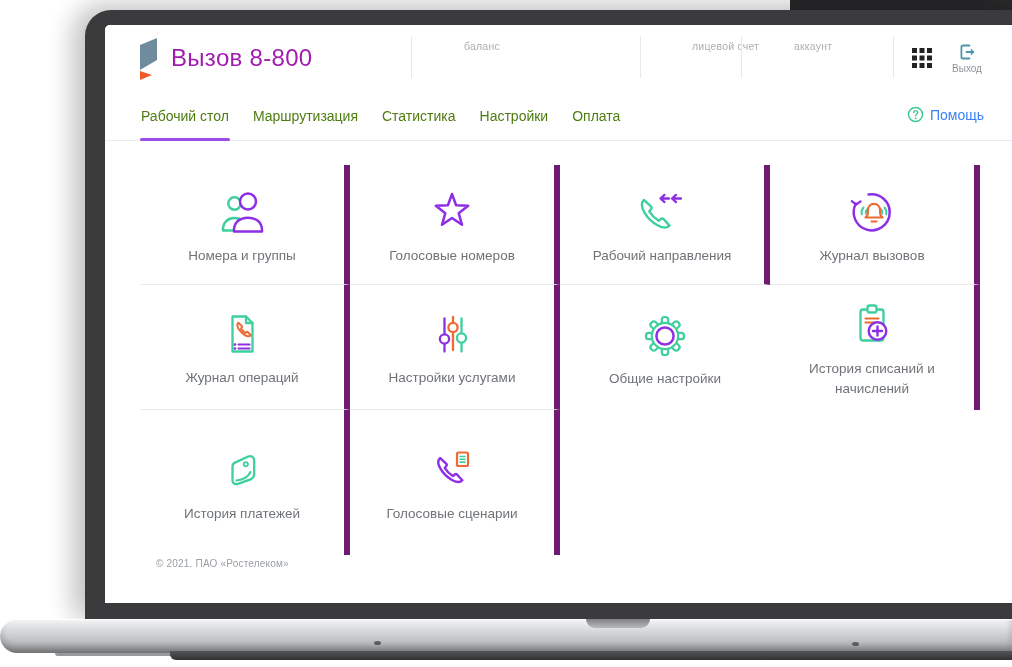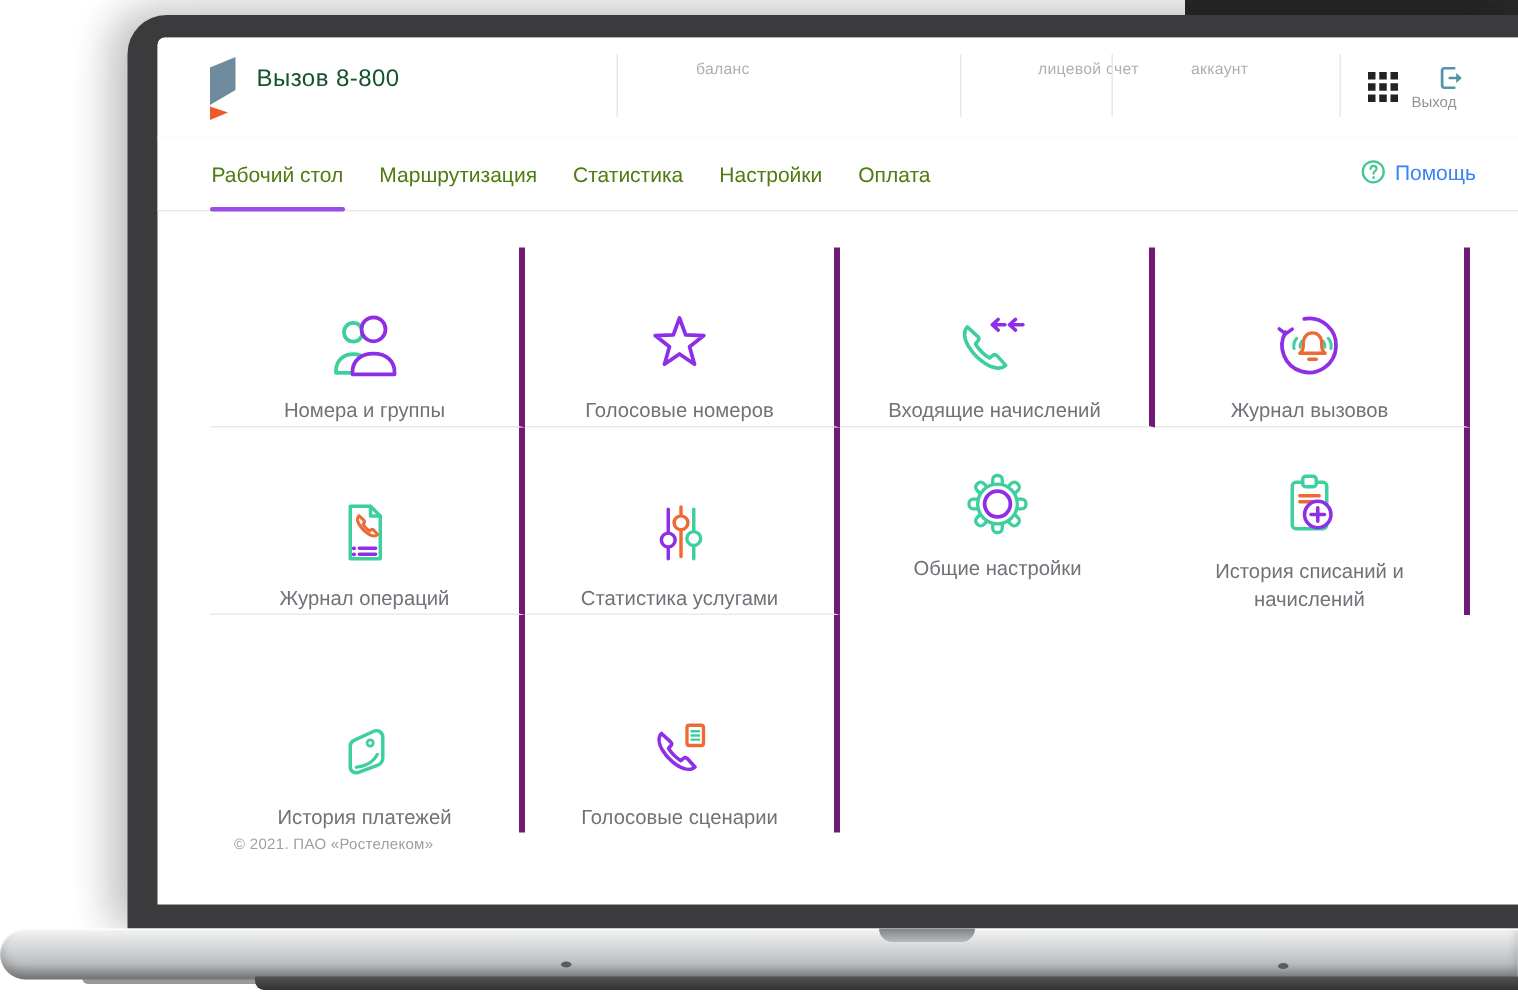--- a/index.html
+++ b/index.html
@@ -19,40 +19,40 @@
                   background:linear-gradient(180deg,#525456,#303234);border-radius:0 0 0 6px;}
   .screw{position:absolute;width:7px;height:4px;border-radius:50%;background:#5a5c5e;}
   .screw.s1{left:374px;top:641px;}
   .screw.s2{left:852px;top:642px;}
   
   .app{position:absolute;left:105px;top:25px;width:907px;height:578px;background:#fff;
        border-radius:5px 0 0 0;overflow:hidden;color:#2c2d31;}
   
   .app-header{position:absolute;top:0;left:0;right:0;height:66px;border-bottom:1px solid #ededee;background:#fff;}
   .logo{position:absolute;left:33px;top:12px;}
-  .app-title{position:absolute;left:66px;top:19px;font-size:16px;font-weight:500;letter-spacing:.3px;color:#14532d;}
+  .app-title{position:absolute;left:66px;top:19px;font-size:24px;font-weight:500;letter-spacing:.3px;color:#a21caf;}
   .hdr-divider{position:absolute;top:11px;height:42px;width:1px;background:#e7e8e9;}
   .hdr-label{position:absolute;top:15px;font-size:10.5px;color:#abb0b4;letter-spacing:.2px;margin-left:36px;}
   .apps-menu{position:absolute;left:806px;top:22px;width:22px;height:22px;cursor:pointer;}
-  .logout{position:absolute;left:836px;top:17px;width:52px;cursor:pointer;}
+  .logout{position:absolute;left:836px;top:17px;width:52px;text-align:center;cursor:pointer;}
   .logout .lbl{display:block;margin-top:1px;font-size:10px;color:#8f9499;}
   
   .nav{position:absolute;top:66px;left:0;right:0;height:49px;border-bottom:1px solid #e9eaeb;background:#fff;}
   .tabs{position:absolute;left:35px;top:0;height:100%;display:flex;gap:22px;align-items:flex-end;}
   .tab{position:relative;font-size:14px;color:#4d7c0f;padding:0 1px 16px 1px;cursor:pointer;white-space:nowrap;}
   .tab.active::after{content:"";position:absolute;left:0;right:0;bottom:-1px;height:3px;border-radius:2px;background:#9b4dea;}
   .help{position:absolute;right:28px;top:15px;display:flex;align-items:center;gap:6px;cursor:pointer;}
   .help span{font-size:14px;color:#3b82f6;}
   
   .tiles{position:absolute;left:35px;top:140px;width:840px;display:grid;
          grid-template-columns:210px 210px 210px 210px;grid-template-rows:120px 125px 145px;}
   .cell{display:flex;flex-direction:column;align-items:center;justify-content:center;gap:6px;cursor:pointer;}
   .cell.empty{cursor:default;}
   .cell .t-label{font-size:13.5px;color:#6f7378;text-align:center;max-width:172px;line-height:1.45;}
-  .br{border-right:4px solid #701a75;justify-content:flex-end;}
+  .br{border-right:6px solid #701a75;}
   .bb{border-bottom:1px solid #e9eaeb;}
   .footer{position:absolute;left:51px;top:533px;font-size:10px;color:#9ba0a5;letter-spacing:.2px;}
   svg{display:block;}
 </style>
 </head>
 <body>
 
 <div class="stage">
 
   <div class="bezel-cap"></div>
@@ -153,21 +153,21 @@
       <div class="cell br bb">
         <svg width="56" height="56" viewBox="0 0 56 56" stroke-linecap="round" stroke-linejoin="round">
           <g transform="translate(-2,5) scale(.95)">
             <path d="M12.5 11.5 c-2.8 2.8-2.6 8 .8 13.6 3 5 7.6 9.6 12.6 12.6 5.6 3.4 10.8 3.6 13.6 .8 l-6.2-6.8 c-.8-.8-2-.9-2.9-.2 l-2.3 1.9 c-3.9-2.4-7.5-6-9.9-9.9 l1.9-2.3 c.7-.9 .6-2.1-.2-2.9 z" stroke="#3ecf9e" stroke-width="2.5" fill="none"></path>
           </g>
           <g stroke="#8e2ee6" stroke-width="2.3" fill="none">
             <path d="M47 14.5 h-9 M38 14.5 l4-3.6 M38 14.5 l4 3.6"></path>
             <path d="M35 14.5 h-8.5 M26.5 14.5 l4-3.6 M26.5 14.5 l4 3.6"></path>
           </g>
         </svg>
-        <span class="t-label">Входящие начислений</span>
+        <span class="t-label">Рабочий направления</span>
       </div>
 
 
       <div class="cell br bb">
         <svg width="56" height="56" viewBox="0 0 56 56" stroke-linecap="round" stroke-linejoin="round">
           <path d="M24.5 10.6 A18 18 0 1 1 12 19.5" stroke="#8e2ee6" stroke-width="2.5" fill="none"></path>
           <path d="M7.8 17.2 L12.1 20.6 L16.5 17.4" stroke="#8e2ee6" stroke-width="2.3" fill="none"></path>
           <path d="M19.5 23.5 c-1.7 1.9-2.3 4.2-1.8 6.9 M40.5 23.5 c1.7 1.9 2.3 4.2 1.8 6.9 M22.8 25.6 c-.9 1.1-1.2 2.4-1 3.9 M37.2 25.6 c.9 1.1 1.2 2.4 1 3.9" stroke="#3ecf9e" stroke-width="2" fill="none"></path>
           <path d="M21.5 33.5 c1.8-1.3 2.4-2.8 2.4-5.2 v-1.6 c0-4.1 2.7-6.8 6.1-6.8 s6.1 2.7 6.1 6.8 v1.6 c0 2.4 .6 3.9 2.4 5.2 z" stroke="#ee6a35" stroke-width="2.2" fill="#fff"></path>
           <path d="M27.5 37.5 h5" stroke="#ee6a35" stroke-width="2.2"></path>
@@ -194,21 +194,21 @@
             </g>
           <g stroke="#ee6a35" stroke-width="2.3" fill="#fff">
               <path d="M29 11 v33"></path>
               <circle cx="29" cy="21.5" r="4.6"></circle>
             </g>
           <g stroke="#3ecf9e" stroke-width="2.3" fill="#fff">
               <path d="M37.5 12.5 v33"></path>
               <circle cx="37.5" cy="32" r="4.6"></circle>
             </g>
         </svg>
-        <span class="t-label">Статистика услугами</span>
+        <span class="t-label">Настройки услугами</span>
       </div>
 
       <div class="cell">
         <svg width="56" height="56" viewBox="0 0 56 56">
           <g stroke="#3ecf9e" stroke-width="2.2" fill="#fff">
             <rect x="24.8" y="10" width="6.4" height="8" rx="2.8"></rect>
             <rect x="24.8" y="10" width="6.4" height="8" rx="2.8" transform="rotate(45 28 29)"></rect>
             <rect x="24.8" y="10" width="6.4" height="8" rx="2.8" transform="rotate(90 28 29)"></rect>
             <rect x="24.8" y="10" width="6.4" height="8" rx="2.8" transform="rotate(135 28 29)"></rect>
             <rect x="24.8" y="10" width="6.4" height="8" rx="2.8" transform="rotate(180 28 29)"></rect>

